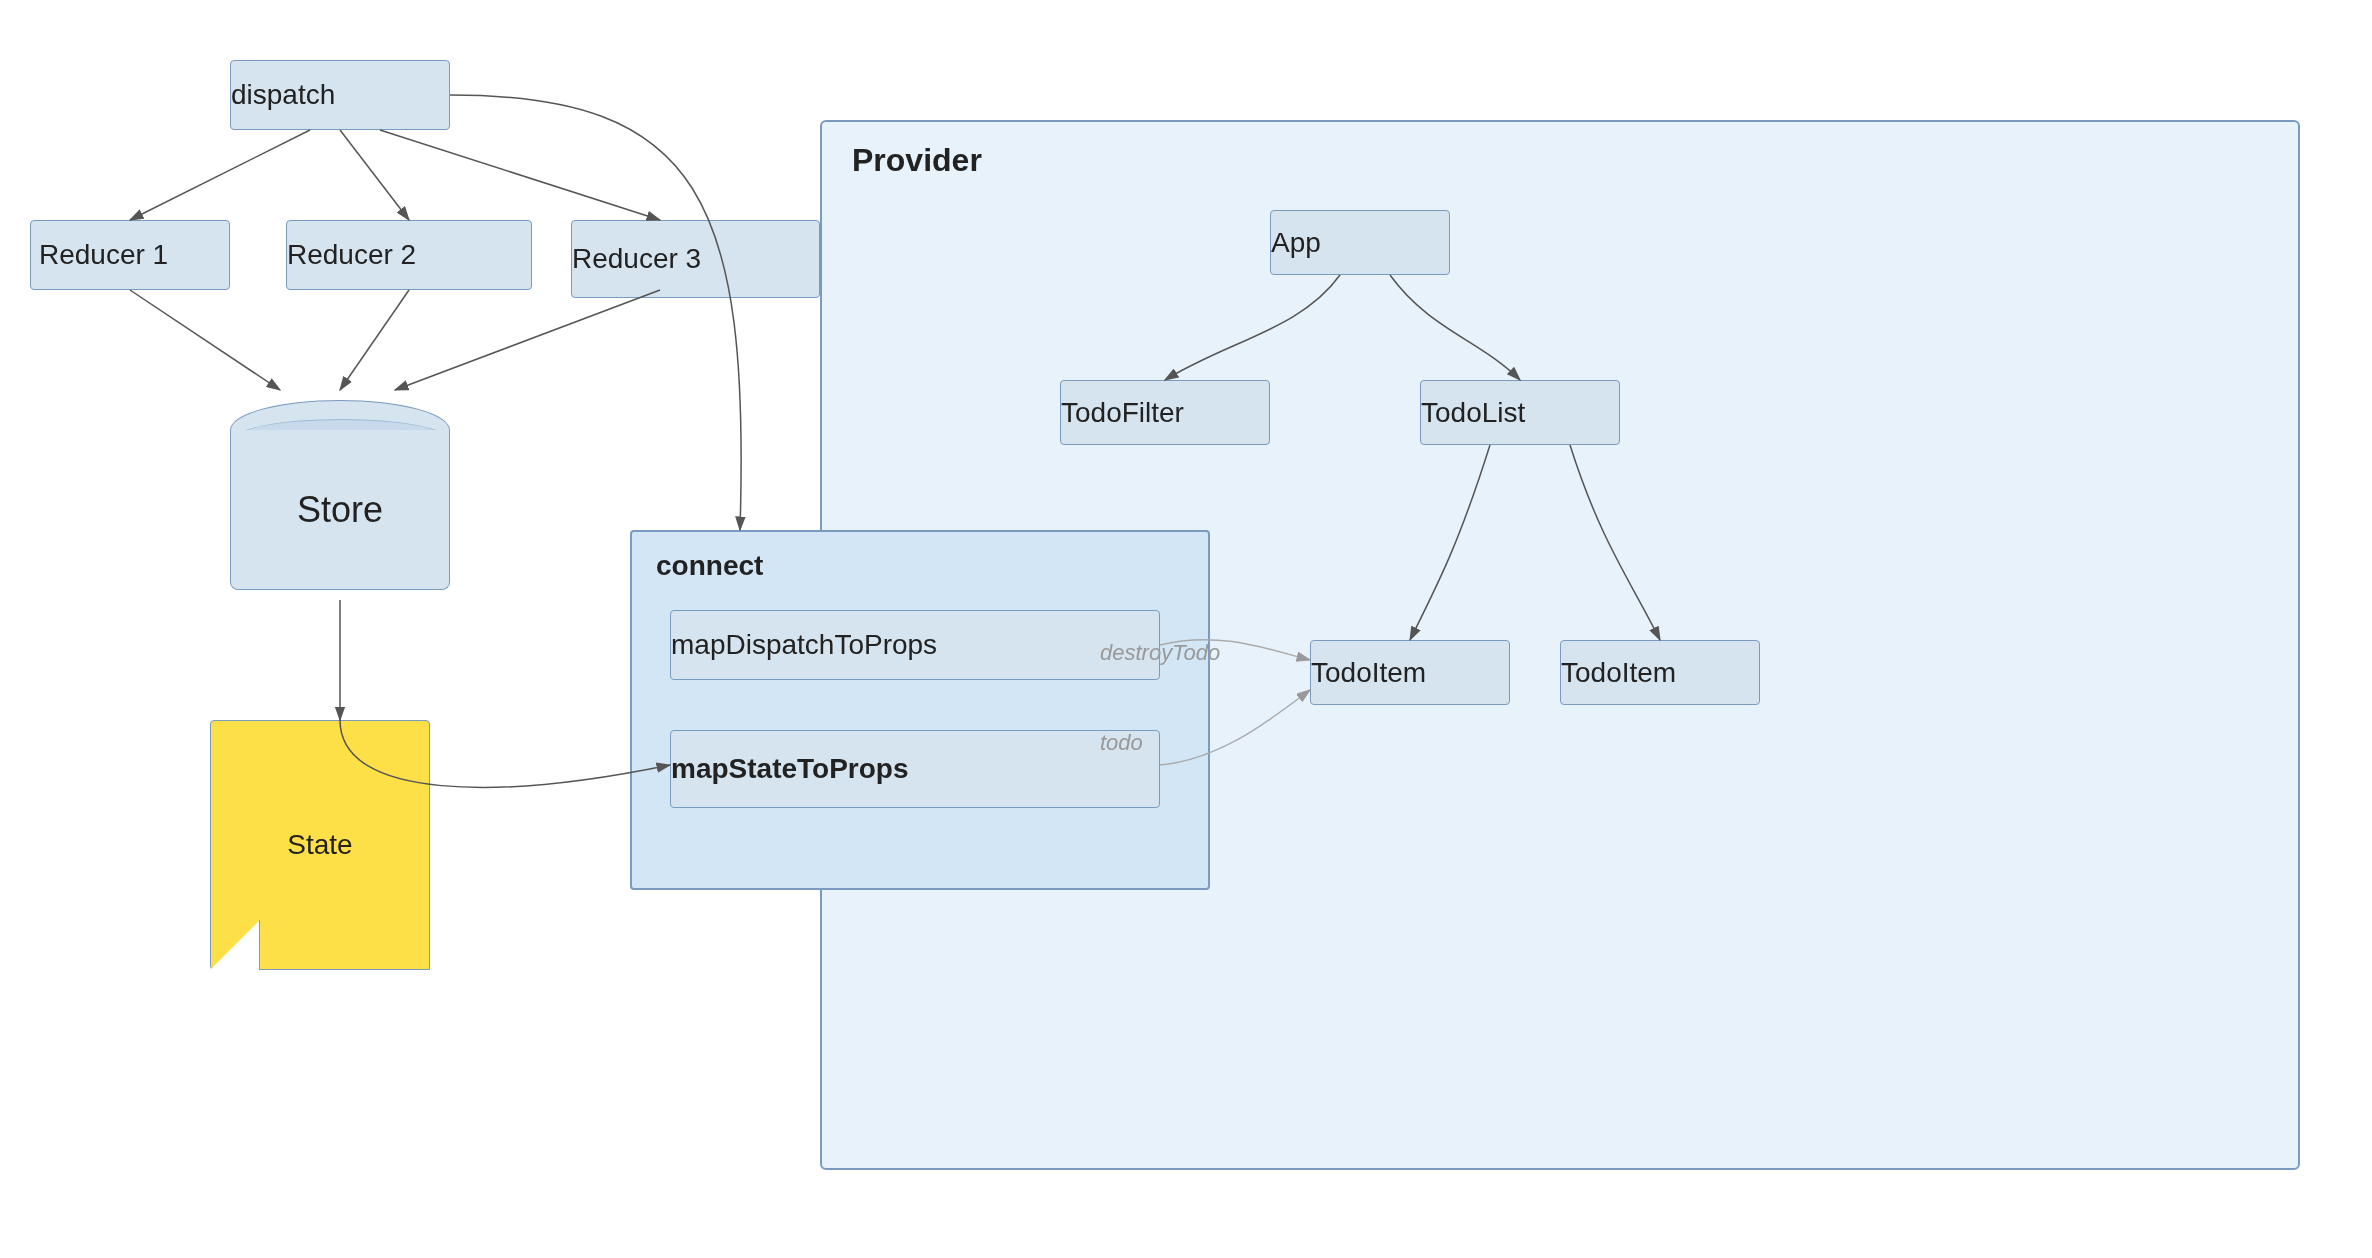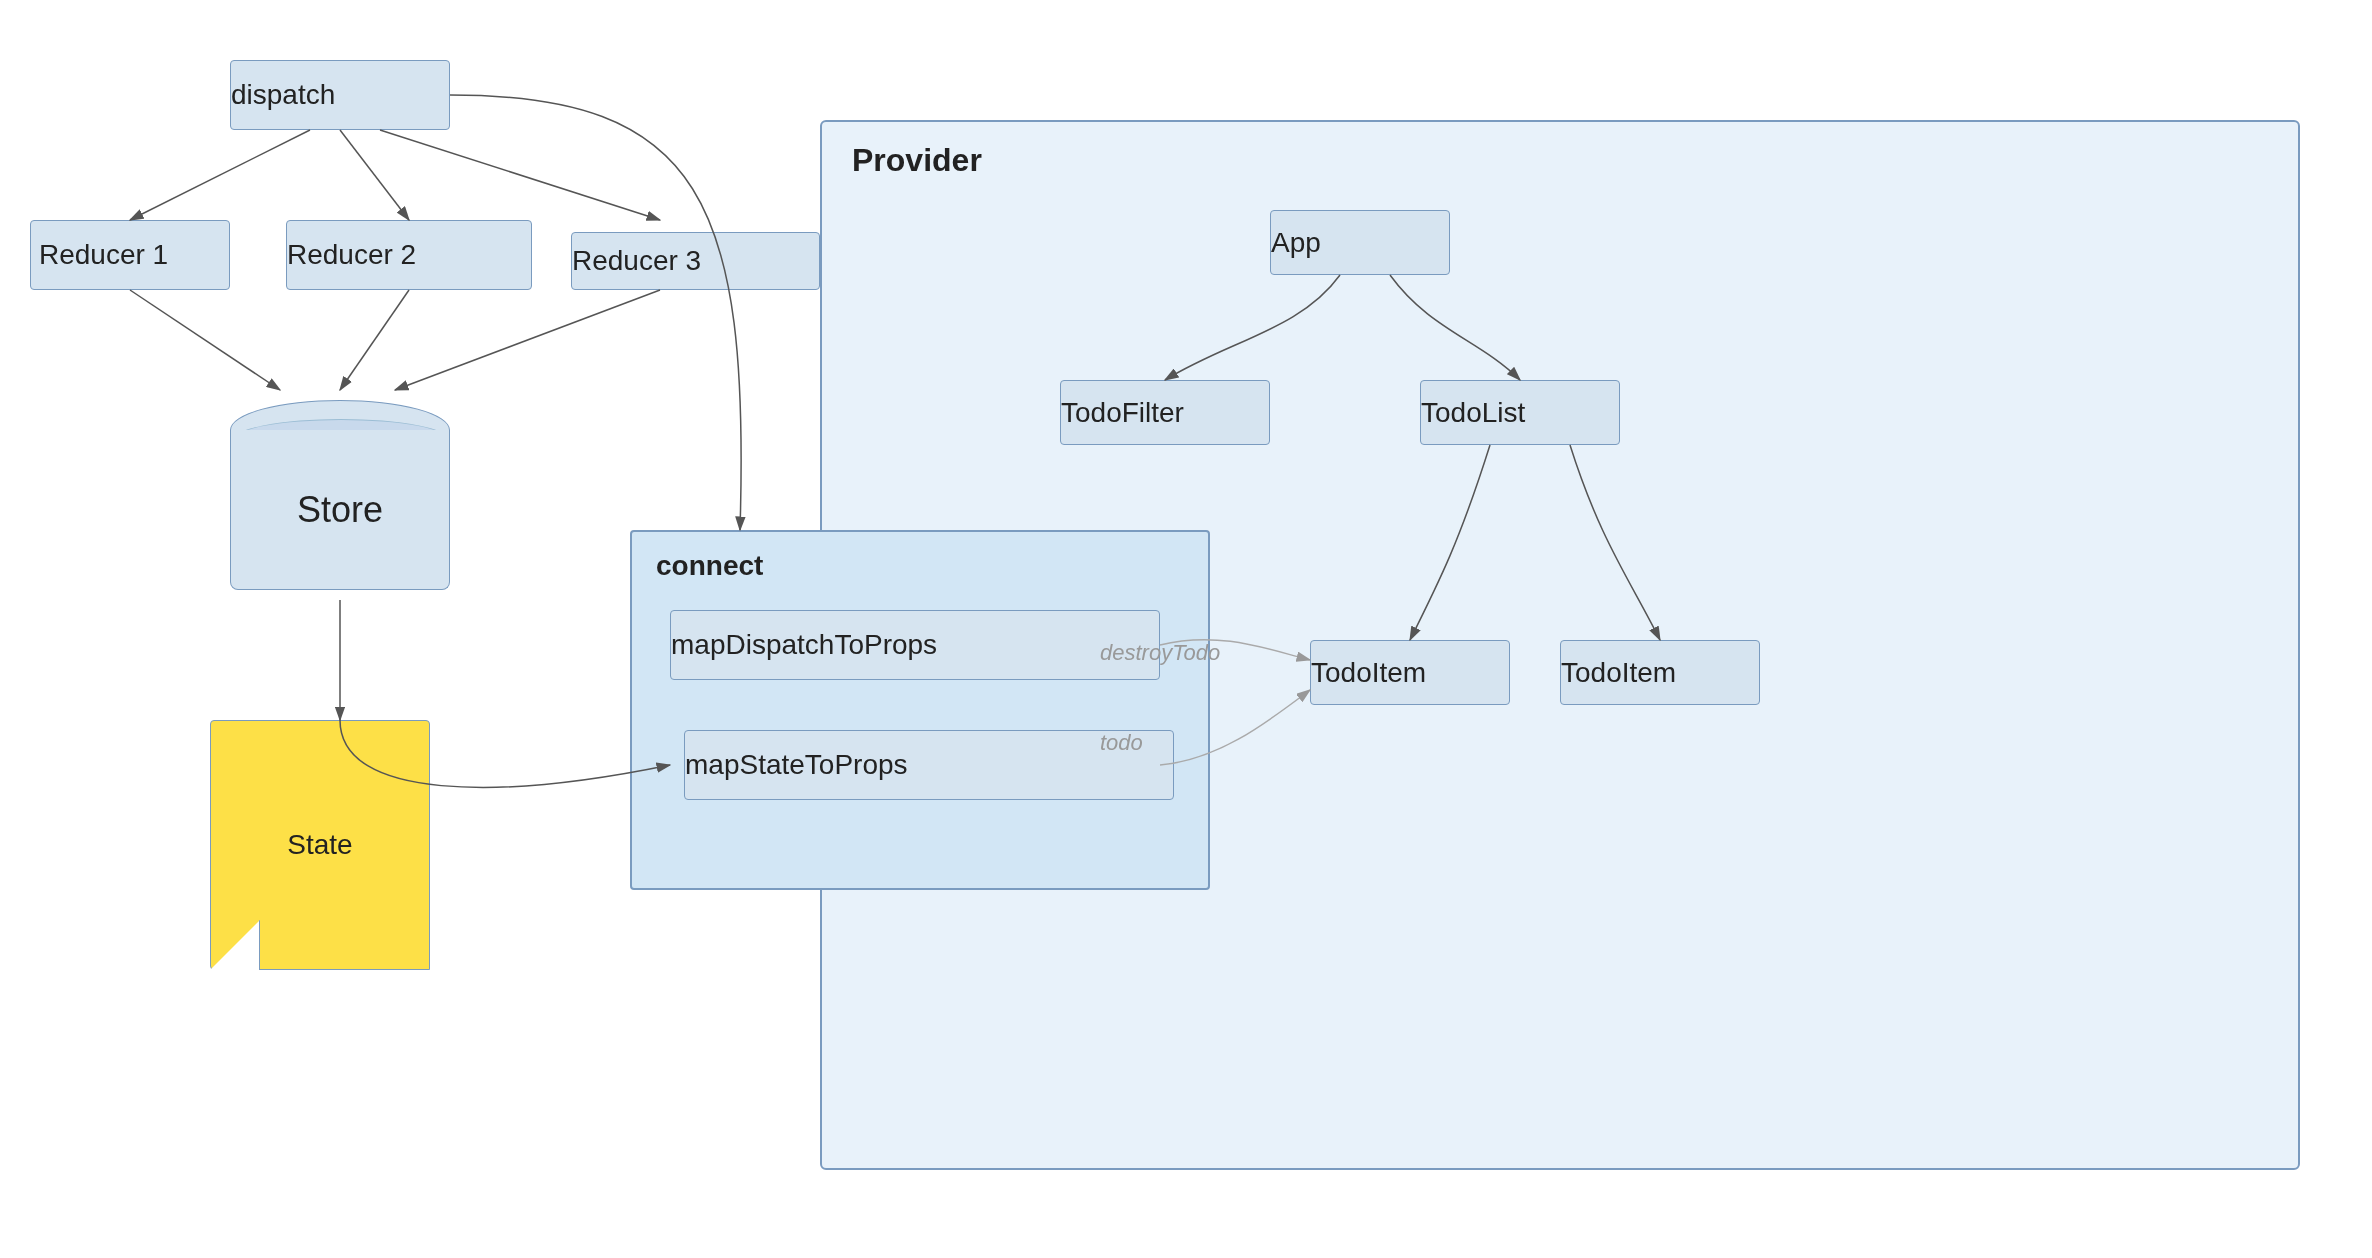--- a/index.html
+++ b/index.html
@@ -36,21 +36,21 @@
     #reducer1 {
       left: 30px; top: 220px;
       width: 200px; height: 70px; padding-left: 8px;
     }
     #reducer2 {
       left: 286px; top: 220px;
       width: 246px; height: 70px;
     }
     #reducer3 {
       left: 571px; top: 220px;
-      width: 249px; height: 58px; margin-top: 12px;
+      width: 249px; height: 78px;
     }
     
     #store-container {
       position: absolute;
       left: 210px;
       top: 380px;
       width: 260px;
       height: 260px;
       display: flex;
       flex-direction: column;
@@ -194,22 +194,22 @@
       font-weight: bold;
       color: #222;
     }
     
     #map-dispatch-box {
       left: 670px; top: 610px;
       width: 490px; height: 70px;
     }
     
     #map-state-box {
-      left: 684px; top: 730px;
-      width: 490px; height: 70px;
+      left: 670px; top: 730px;
+      width: 490px; height: 78px; font-weight: bold;
     }
     
     #svg-overlay {
       position: absolute;
       top: 0; left: 0;
       width: 2372px;
       height: 1258px;
       pointer-events: none;
     }
     .arrow-label {

